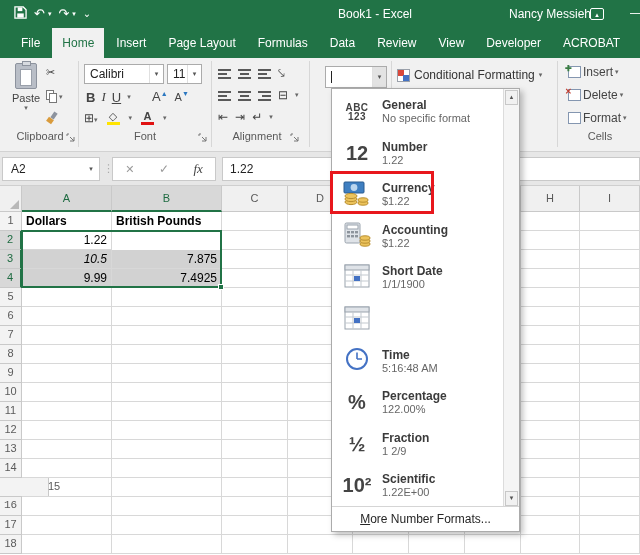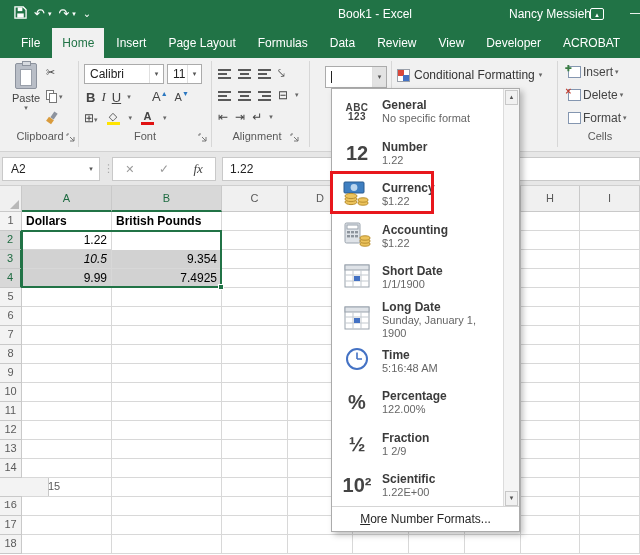--- a/index.html
+++ b/index.html
@@ -338,21 +338,21 @@
       <div class="cell num" style="left: 22px; top: 45px; width: 90px; height: 19px;">1.22</div>
       <div class="cell" style="left: 222px; top: 45px; width: 66px; height: 19px;"></div>
       <div class="cell" style="left: 288px; top: 45px; width: 65px; height: 19px;"></div>
       <div class="cell" style="left: 353px; top: 45px; width: 56px; height: 19px;"></div>
       <div class="cell" style="left: 409px; top: 45px; width: 56px; height: 19px;"></div>
       <div class="cell" style="left: 465px; top: 45px; width: 56px; height: 19px;"></div>
       <div class="cell" style="left: 521px; top: 45px; width: 59px; height: 19px;"></div>
       <div class="cell" style="left: 580px; top: 45px; width: 60px; height: 19px;"></div>
       <div class="rhdr sel" style="left: 0px; top: 64px; width: 22px; height: 19px; line-height: 17px;">3</div>
       <div class="cell num shade" style="left: 22px; top: 64px; width: 90px; height: 19px; font-style: italic;">10.5</div>
-      <div class="cell num shade" style="left: 112px; top: 64px; width: 110px; height: 19px;">9.354</div>
+      <div class="cell num shade" style="left: 112px; top: 64px; width: 110px; height: 19px;">7.875</div>
       <div class="cell" style="left: 222px; top: 64px; width: 66px; height: 19px;"></div>
       <div class="cell" style="left: 288px; top: 64px; width: 65px; height: 19px;"></div>
       <div class="cell" style="left: 353px; top: 64px; width: 56px; height: 19px;"></div>
       <div class="cell" style="left: 409px; top: 64px; width: 56px; height: 19px;"></div>
       <div class="cell" style="left: 465px; top: 64px; width: 56px; height: 19px;"></div>
       <div class="cell" style="left: 521px; top: 64px; width: 59px; height: 19px;"></div>
       <div class="cell" style="left: 580px; top: 64px; width: 60px; height: 19px;"></div>
       <div class="rhdr sel" style="left: 0px; top: 83px; width: 22px; height: 19px; line-height: 17px;">4</div>
       <div class="cell num shade" style="left: 22px; top: 83px; width: 90px; height: 19px;">9.99</div>
       <div class="cell num shade" style="left: 112px; top: 83px; width: 110px; height: 19px;">7.4925</div>
@@ -587,24 +587,20 @@
         </div>
         <div class="dditem" style="top: 210px;">
           <div class="icw">
             <span><svg width="26" height="24" viewBox="0 0 26 24">
                 <rect x="1" y="1" width="24" height="22" fill="#fff" stroke="#9aa3ad"></rect>
                 <rect x="1" y="1" width="24" height="5" fill="#dfe3e8" stroke="#9aa3ad"></rect>
                 <path d="M1 11h24M1 17h24M9 6v17M17 6v17" stroke="#c3c9cf"></path>
                 <rect x="10" y="12" width="6" height="5" fill="#4472c4"></rect>
               </svg></span>
           </div>
-          <div class="txt">
-            <div class="t1">Long Date</div>
-            <div class="t2">Sunday, January 1, 1900</div>
-          </div>
         </div>
         <div class="dditem" style="top: 251.6px;">
           <div class="icw">
             <span><svg width="24" height="24" viewBox="0 0 24 24">
                 <circle cx="12" cy="12" r="10" fill="#fff" stroke="#4472c4" stroke-width="2"></circle>
                 <path d="M12 12V5.5M12 12h5" stroke="#4472c4" stroke-width="1.6"></path>
               </svg></span>
           </div>
           <div class="txt">
             <div class="t1">Time</div>

